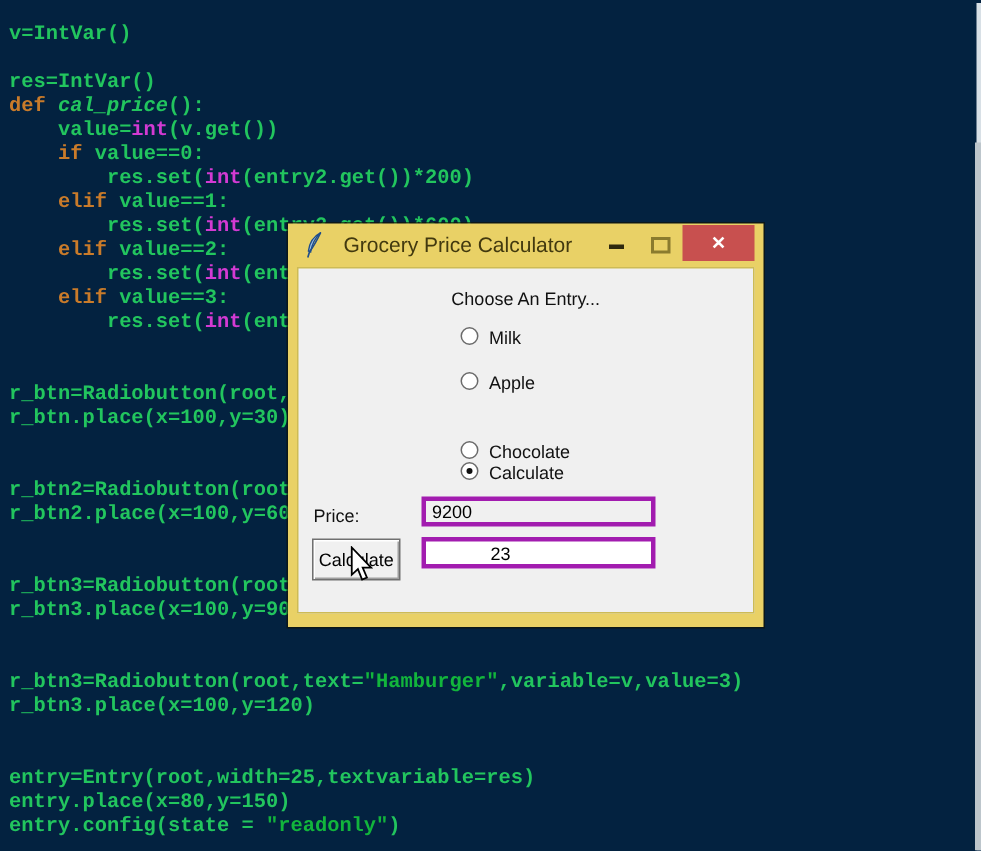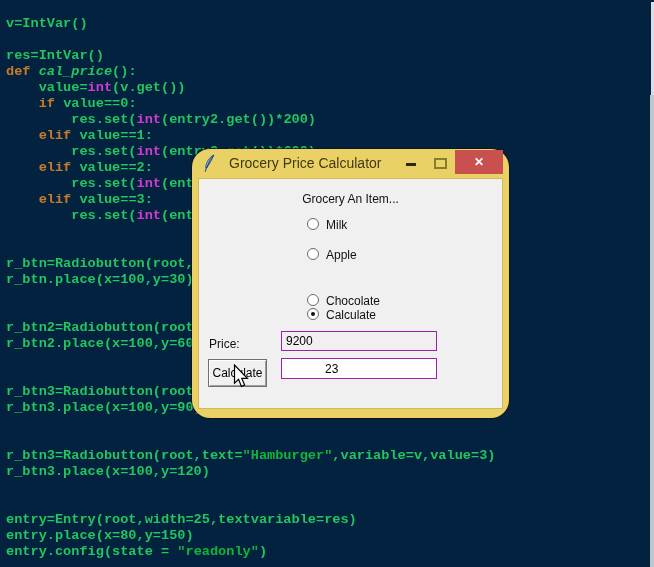--- a/index.html
+++ b/index.html
@@ -21,21 +21,20 @@
   .tk-b{color:#d33ad3;}
   .tk-s{color:#12b53c;}
   
   .scroll-track{position:absolute;right:0;top:2px;width:3px;height:565px;background:#d8e0e6;}
   .scroll-thumb{position:absolute;right:0;top:95px;width:4px;height:472px;background:#bdc6cc;}
   
   .tkwin{
     position:absolute;left:192px;top:149px;width:317px;height:269px;
     background:#e9d166;
     box-shadow:0 0 0 1px rgba(16,18,4,.65);
-    border-radius:18px;
   }
   .titlebar{position:absolute;left:0;top:0;right:0;height:29px;}
   .feather{position:absolute;left:11px;top:5px;width:13px;height:19px;}
   .title{
     position:absolute;left:37px;top:6px;
     font-size:14px;color:#42390f;white-space:nowrap;
   }
   .cap{position:absolute;top:1px;height:24px;}
   .cap-min{left:203px;width:32px;}
   .cap-max{left:236px;width:26px;}
@@ -50,21 +49,21 @@
     background:#f0f0f0;box-sizing:border-box;border:1px solid #cdbb56;
   }
   .choose{position:absolute;top:13px;left:0;width:100%;text-align:center;font-size:12px;color:#111;}
   .radio-row{position:absolute;left:108px;display:flex;align-items:flex-start;}
   .rb{width:12px;height:12px;border-radius:50%;background:#fff;border:1px solid #6b6b6b;box-sizing:border-box;position:relative;flex:none;}
   .rb.sel::after{content:"";position:absolute;left:3px;top:3px;width:4px;height:4px;border-radius:50%;background:#111;}
   .radio-label{font-size:12px;color:#111;margin-left:7px;white-space:nowrap;}
   .price-label{position:absolute;left:10px;top:158px;font-size:12px;color:#111;}
   .entry{
     position:absolute;font-family:"Liberation Sans",sans-serif;font-size:12px;color:#000;
-    border:1px solid #a21caf;padding:0 0 0 4px;box-sizing:border-box;outline:none;
+    border:3px solid #a21caf;padding:0 0 0 4px;box-sizing:border-box;outline:none;
   }
   .entry.readonly{left:82px;top:152px;width:156px;height:20px;background:#f0f0f0;}
   .entry.qty{left:82px;top:179px;width:156px;height:21px;background:#ffffff;padding-left:43px;}
   .calc{
     position:absolute;left:9px;top:180px;width:59px;height:28px;
     background:#f0f0f0;border:1px solid #707070;
     box-shadow:inset 1px 1px 0 #ffffff, inset -1px -1px 0 #9e9e9e;
     font-family:"Liberation Sans",sans-serif;font-size:12px;color:#000;padding:0;
   }
   .cursor{position:absolute;left:233px;top:364px;}
@@ -88,21 +87,21 @@
       <span class="min-glyph"></span>
     </div>
     <div class="cap cap-max">
       <span class="max-glyph"></span>
     </div>
     <div class="cap cap-close">
       <span>✕</span>
     </div>
   </div>
   <div class="client">
-    <div class="choose">Grocery An Item...</div>
+    <div class="choose">Choose An Entry...</div>
     <div id="radios">
         <div class="radio-row" style="top: 39px;">
           <span class="rb"></span>
           <span class="radio-label">Milk</span>
         </div>
         <div class="radio-row" style="top: 69px;">
           <span class="rb"></span>
           <span class="radio-label">Apple</span>
         </div>
         <div class="radio-row" style="top: 115px;">

